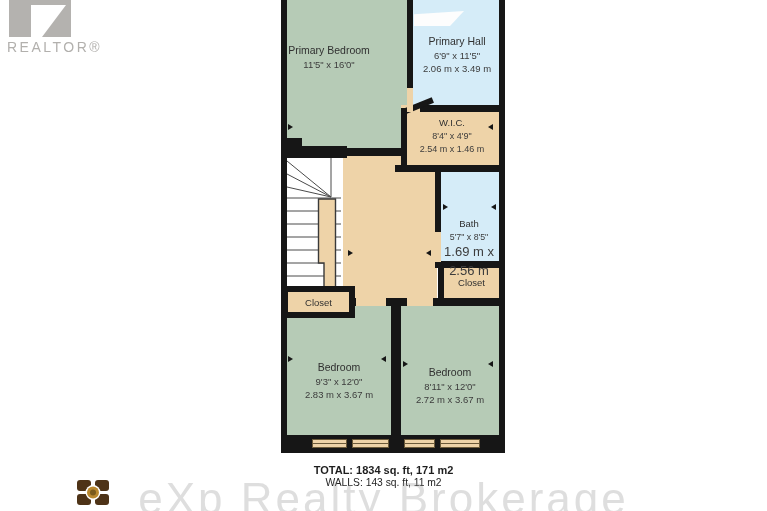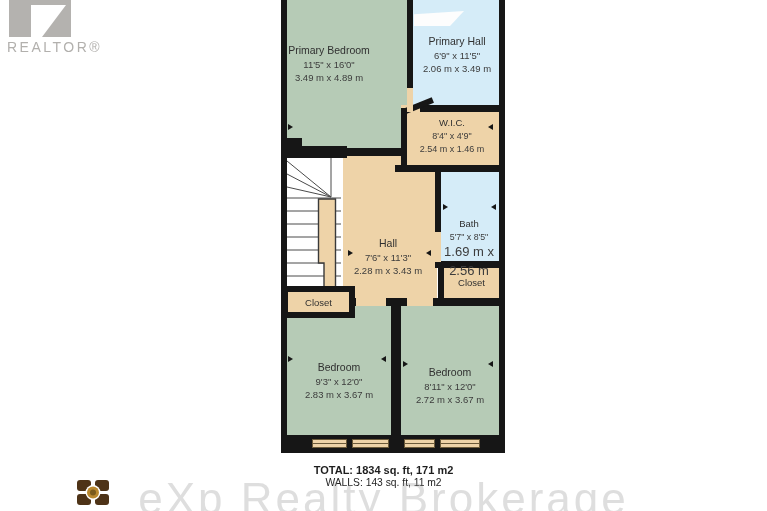--- a/index.html
+++ b/index.html
@@ -130,36 +130,30 @@
   <div class="tick r" style="left:403px;top:361px;"></div>
   <div class="tick l" style="left:488px;top:361px;"></div>
   <div class="tick r" style="left:348px;top:250px;"></div>
   <div class="tick l" style="left:426px;top:250px;"></div>
   <div class="tick r" style="left:443px;top:204px;"></div>
   <div class="tick l" style="left:491px;top:204px;"></div>
 
   <div class="room-label" style="left:268px;top:44px;width:122px;">
     <div class="room-name">Primary Bedroom</div>
     <div class="room-dim">11'5" x 16'0"</div>
-    <div class="room-dim">3.49 m x 4.89 m</div>
   </div>
   <div class="room-label" style="left:413px;top:35px;width:88px;">
     <div class="room-name">Primary Hall</div>
     <div class="room-dim">6'9" x 11'5"</div>
     <div class="room-dim">2.06 m x 3.49 m</div>
   </div>
   <div class="room-label" style="left:405px;top:117px;width:94px;">
     <div class="room-name" style="font-size:9.5px;text-align:center;">W.I.C.</div>
     <div class="room-dim" style="font-size:9px;">8'4" x 4'9"</div>
     <div class="room-dim" style="font-size:9px;text-align:center;">2.54 m x 1.46 m</div>
-  </div>
-  <div class="room-label" style="left:343px;top:237px;width:90px;">
-    <div class="room-name">Hall</div>
-    <div class="room-dim">7'6" x 11'3"</div>
-    <div class="room-dim">2.28 m x 3.43 m</div>
   </div>
   <div class="room-label" style="left:437px;top:218px;width:64px;">
     <div class="room-name" style="font-size:9.5px;">Bath</div>
     <div class="room-dim" style="font-size:8.8px;">5'7" x 8'5"</div>
     <div class="room-dim" style="font-size:13px;">1.69 m x 2.56 m</div>
   </div>
   <div class="room-label" style="left:444px;top:277px;width:55px;z-index:4;">
     <div class="closet-label">Closet</div>
   </div>
   <div class="room-label" style="left:288px;top:297px;width:61px;z-index:4;">

